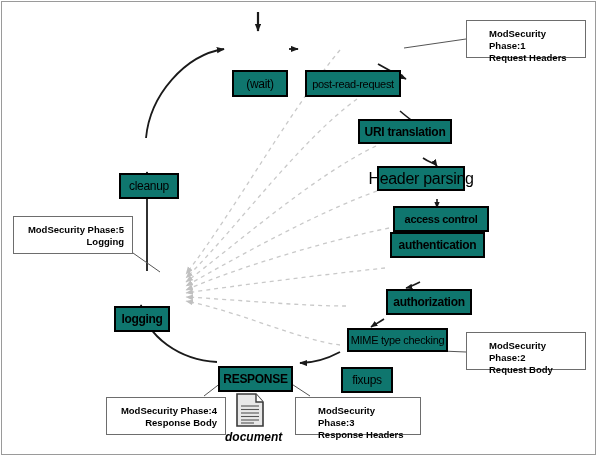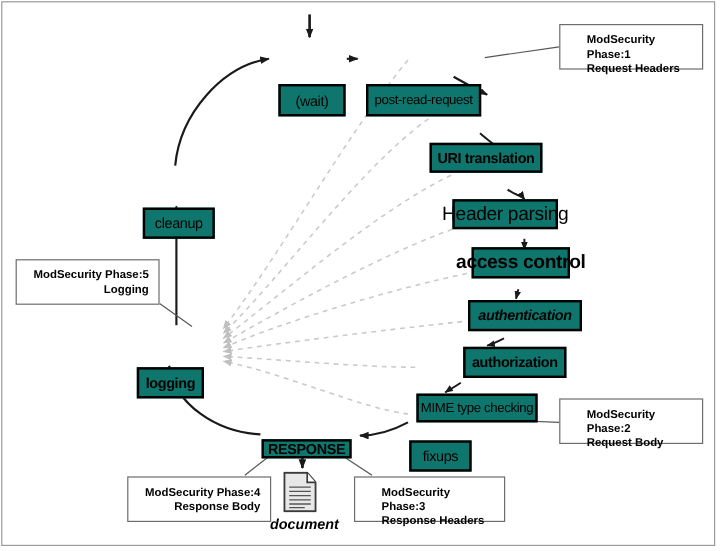--- a/index.html
+++ b/index.html
@@ -155,36 +155,36 @@
   </div>
   <div class="node normal" style="left: 305px; top: 36px; width: 96px; height: 27px; font-size: 11px;">
     <span>post-read-request</span>
   </div>
   <div class="node bold" style="left: 358px; top: 85px; width: 94px; height: 25px; font-size: 12px;">
     <span>URI translation</span>
   </div>
   <div class="node normal" style="left: 377px; top: 132px; width: 88px; height: 25px; font-size: 16px;">
     <span>Header parsing</span>
   </div>
-  <div class="node bold" style="left: 393px; top: 172px; width: 82px; height: 26px; font-size: 16px;">
+  <div class="node bold" style="left: 393px; top: 172px; width: 96px; height: 26px; font-size: 11px;">
     <span>access control</span>
   </div>
-  <div class="node bold" style="left: 390px; top: 216px; width: 95px; height: 26px; font-size: 12px; font-style: italic;">
+  <div class="node bold" style="left: 390px; top: 198px; width: 95px; height: 26px; font-size: 12px;">
     <span>authentication</span>
   </div>
   <div class="node bold" style="left: 386px; top: 255px; width: 86px; height: 26px; font-size: 12px;">
     <span>authorization</span>
   </div>
   <div class="node normal" style="left: 347px; top: 294px; width: 101px; height: 24px; font-size: 11px;">
     <span>MIME type checking</span>
   </div>
   <div class="node normal" style="left: 341px; top: 333px; width: 52px; height: 26px; font-size: 12px;">
     <span>fixups</span>
   </div>
-  <div class="node bold" style="left: 218px; top: 332px; width: 75px; height: 16px; font-size: 12px;">
+  <div class="node bold" style="left: 218px; top: 332px; width: 75px; height: 26px; font-size: 12px;">
     <span>RESPONSE</span>
   </div>
   <div class="node bold" style="left: 114px; top: 272px; width: 56px; height: 26px; font-size: 12px;">
     <span>logging</span>
   </div>
   <div class="node normal" style="left: 119px; top: 139px; width: 60px; height: 26px; font-size: 12px;">
     <span>cleanup</span>
   </div>
 
   <div class="annot left" style="left: 466px; top: 20px; width: 120px; height: 38px;">

